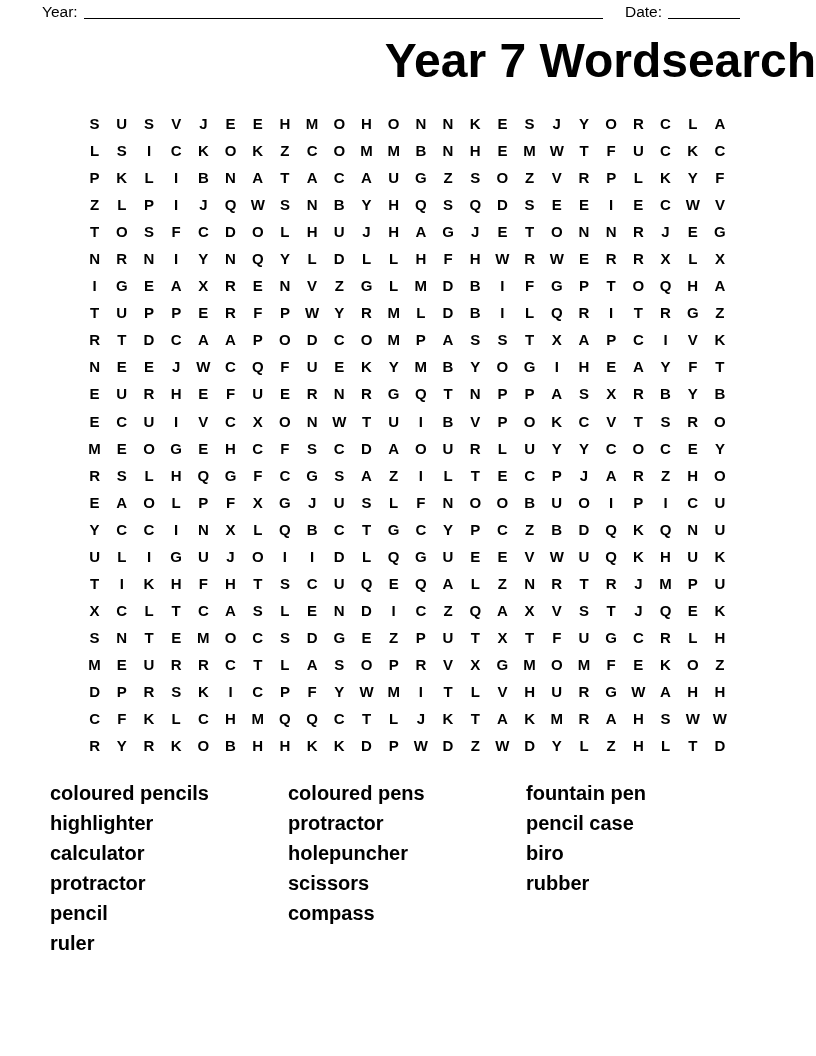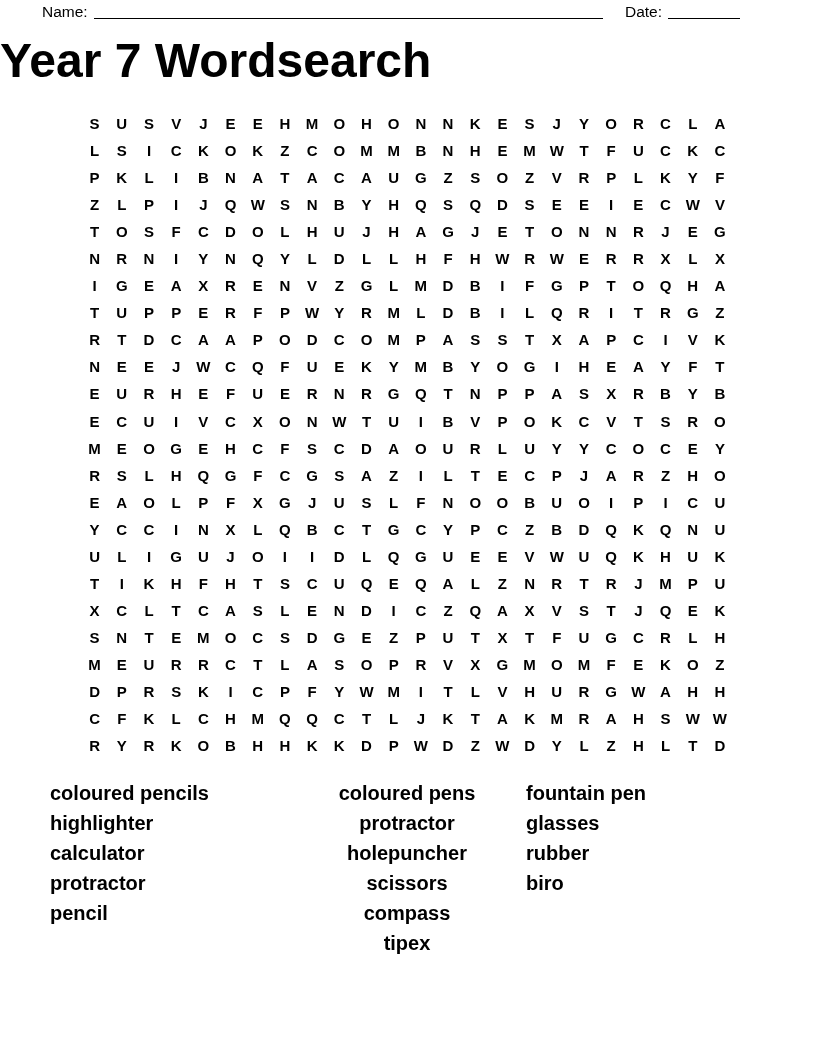--- a/index.html
+++ b/index.html
@@ -35,21 +35,21 @@
   .name-line { flex: 1; margin: 0 0 2px 6px; }
   .date-label { margin-left: 22px; }
   .date-line { width: 72px; margin: 0 0 2px 6px; }
 
   
   .title {
     position: absolute;
     top: 33px;
     left: 0;
     width: 816px;
-    text-align: left;
+    text-align: right;
     font-size: 48px;
     font-weight: bold;
     letter-spacing: 0px;
   }
 
   
   .grid {
     position: absolute;
     top: 110px;
     left: 81px;
@@ -76,30 +76,30 @@
     display: flex;
   }
   .word-col {
     display: flex;
     flex-direction: column;
     font-size: 20px;
     font-weight: bold;
     line-height: 29.9px;
   }
   .word-col-1 { width: 238px; }
-  .word-col-2 { width: 238px; text-align: center; }
+  .word-col-2 { width: 238px; }
   .word-col-3 { width: auto; }
 </style>
 </head>
 <body>
 
 <div class="page">
 
   <div class="header">
-    <span class="label">Name:</span>
+    <span class="label">Year:</span>
     <span class="blank-line name-line"></span>
     <span class="label date-label">Date:</span>
     <span class="blank-line date-line"></span>
   </div>
 
   <div class="title">Year 7 Wordsearch</div>
 
   <div class="grid" id="grid">
       <div class="grid-row">
         <span class="grid-cell">S</span>
@@ -727,30 +727,30 @@
       </div>
     </div>
 
   <div class="words" id="words">
     <div class="word-col word-col-1">
         <div class="word-item">coloured pencils</div>
         <div class="word-item">highlighter</div>
         <div class="word-item">calculator</div>
         <div class="word-item">protractor</div>
         <div class="word-item">pencil</div>
+        <div class="word-item">ruler</div>
       </div>
     <div class="word-col word-col-2">
         <div class="word-item">coloured pens</div>
         <div class="word-item">protractor</div>
         <div class="word-item">holepuncher</div>
         <div class="word-item">scissors</div>
         <div class="word-item">compass</div>
-        <div class="word-item">tipex</div>
       </div>
     <div class="word-col word-col-3">
         <div class="word-item">fountain pen</div>
-        <div class="word-item">glasses</div>
+        <div class="word-item">pencil case</div>
+        <div class="word-item">biro</div>
         <div class="word-item">rubber</div>
-        <div class="word-item">biro</div>
       </div>
   </div>
 
 </div>
 
 </body></html>

